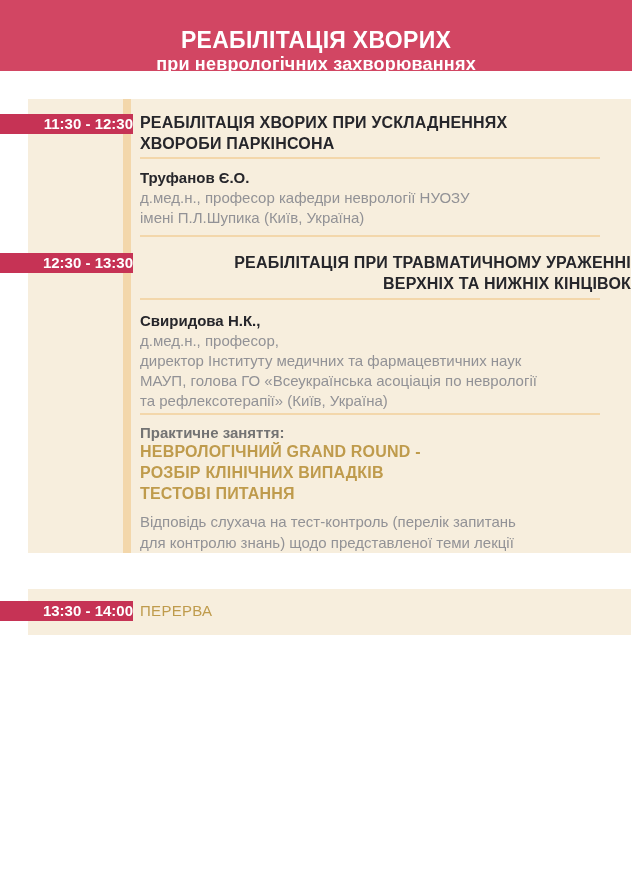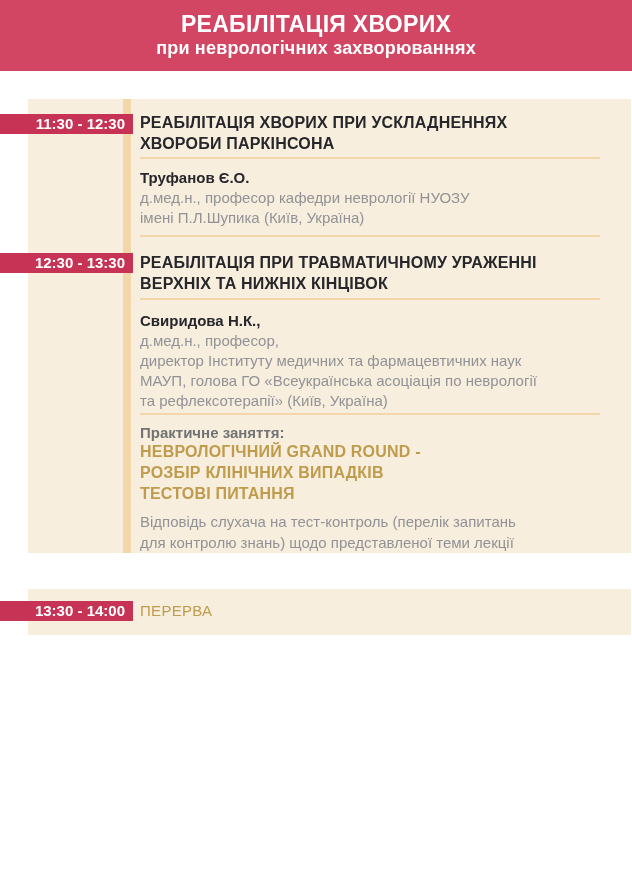--- a/index.html
+++ b/index.html
@@ -20,21 +20,21 @@
   .banner {
     position: absolute;
     top: 0; left: 0;
     width: 632px;
     height: 71px;
     background: #d24663;
     text-align: center;
     color: #ffffff;
   }
   .banner-title {
-    margin-top: 0;
+    margin-top: 16px;
     padding-top: 11px;
     font-size: 23px;
     line-height: 26px;
     font-weight: bold;
     letter-spacing: 0.3px;
   }
   .banner-subtitle {
     font-size: 18px;
     line-height: 22px;
     font-weight: bold;
@@ -87,21 +87,21 @@
     font-size: 15px;
     line-height: 20px;
     font-weight: bold;
     color: #26262b;
   }
   .speaker-line {
     font-size: 15px;
     line-height: 20px;
     color: #929296;
   }
-  .session-2-title { margin-top: 15px; }
+  .session-2-title { margin-top: 15px; text-align: right; }
   .practical-label {
     margin-top: 9px;
     font-size: 15px;
     line-height: 17px;
     font-weight: 600;
     color: #737373;
   }
   .practical-title {
     font-size: 16px;
     line-height: 21px;
@@ -122,21 +122,20 @@
     left: 0;
     width: 133px;
     height: 20px;
     box-sizing: border-box;
     background: #c63355;
     color: #ffffff;
     font-size: 15px;
     line-height: 20px;
     font-weight: 600;
     text-align: right;
-    padding-right: 8px;
   }
   .badge-1 { top: 114px; }
   .badge-2 { top: 253px; }
   .badge-3 { top: 601px; }
 
   
   .break-bar {
     position: absolute;
     top: 589px; left: 28px;
     width: 603px;

